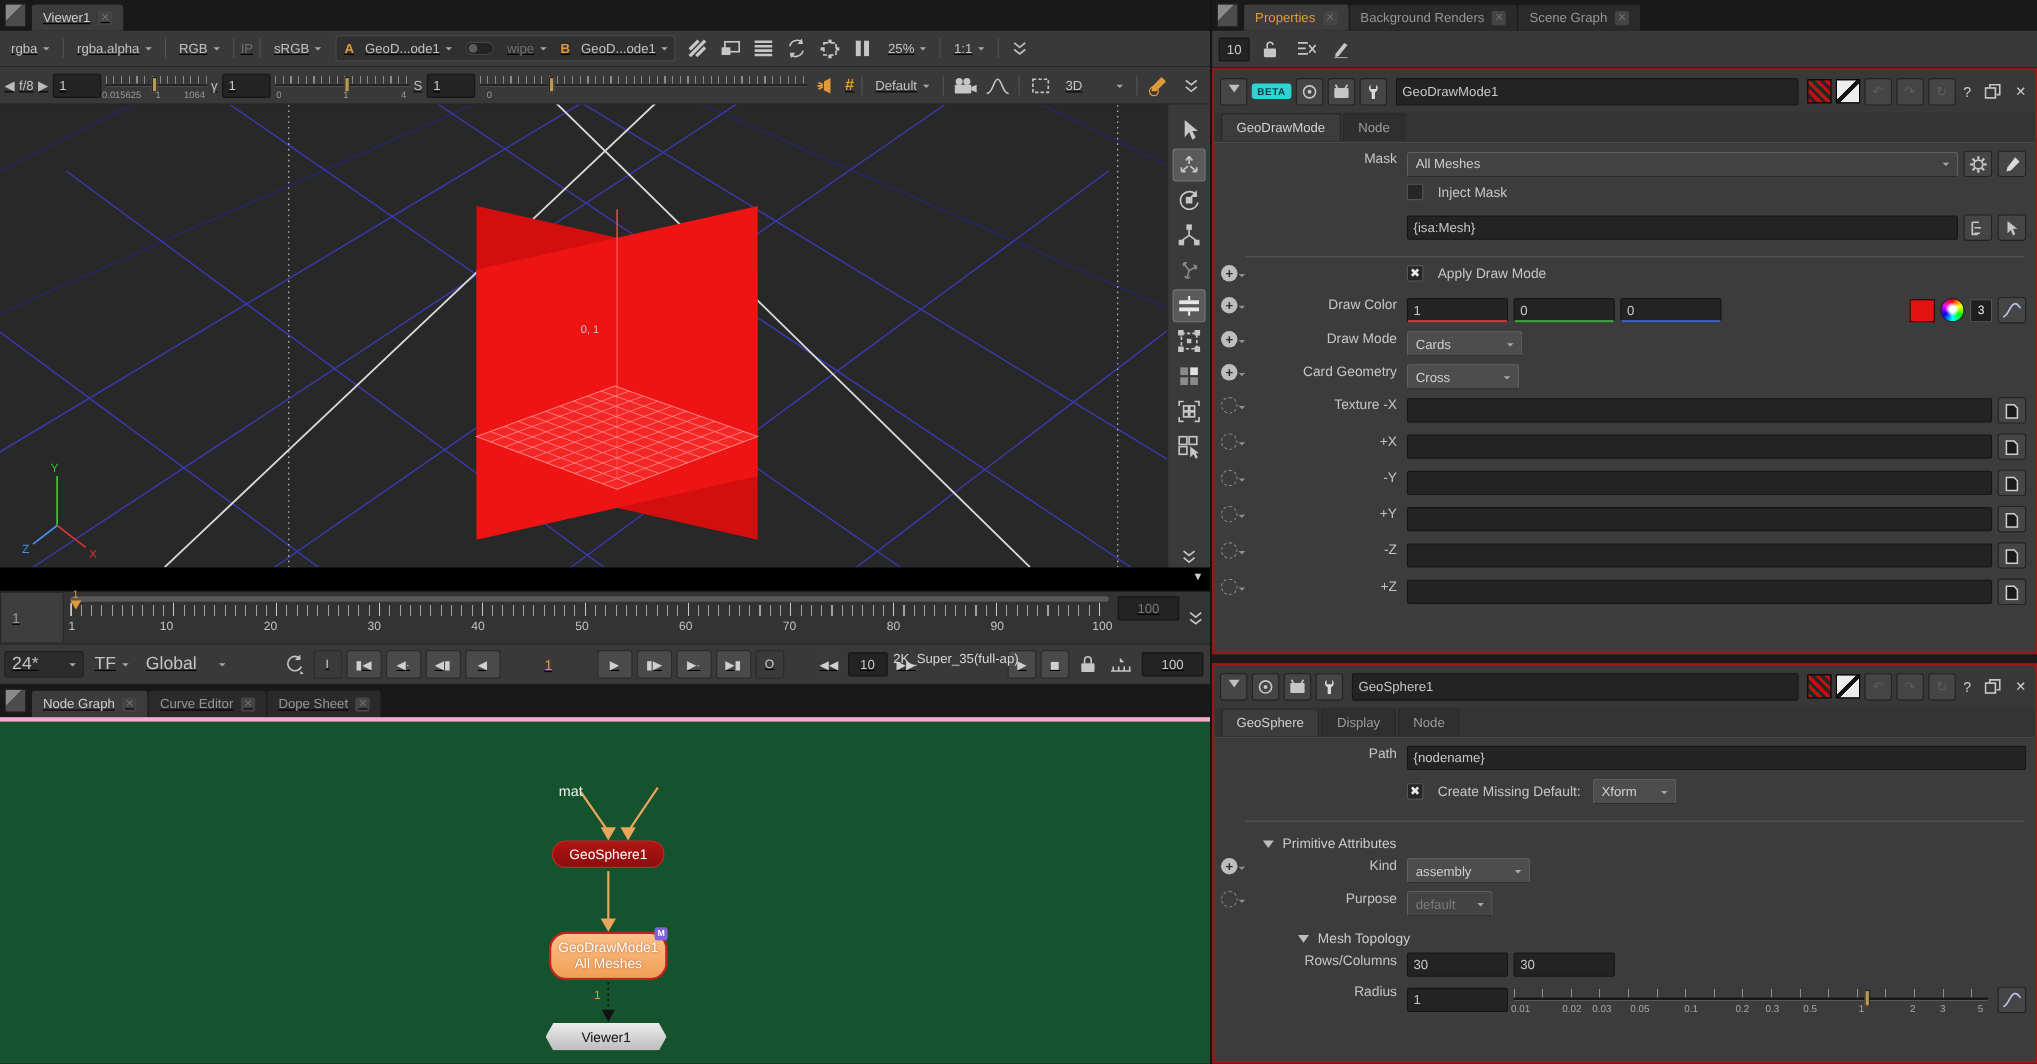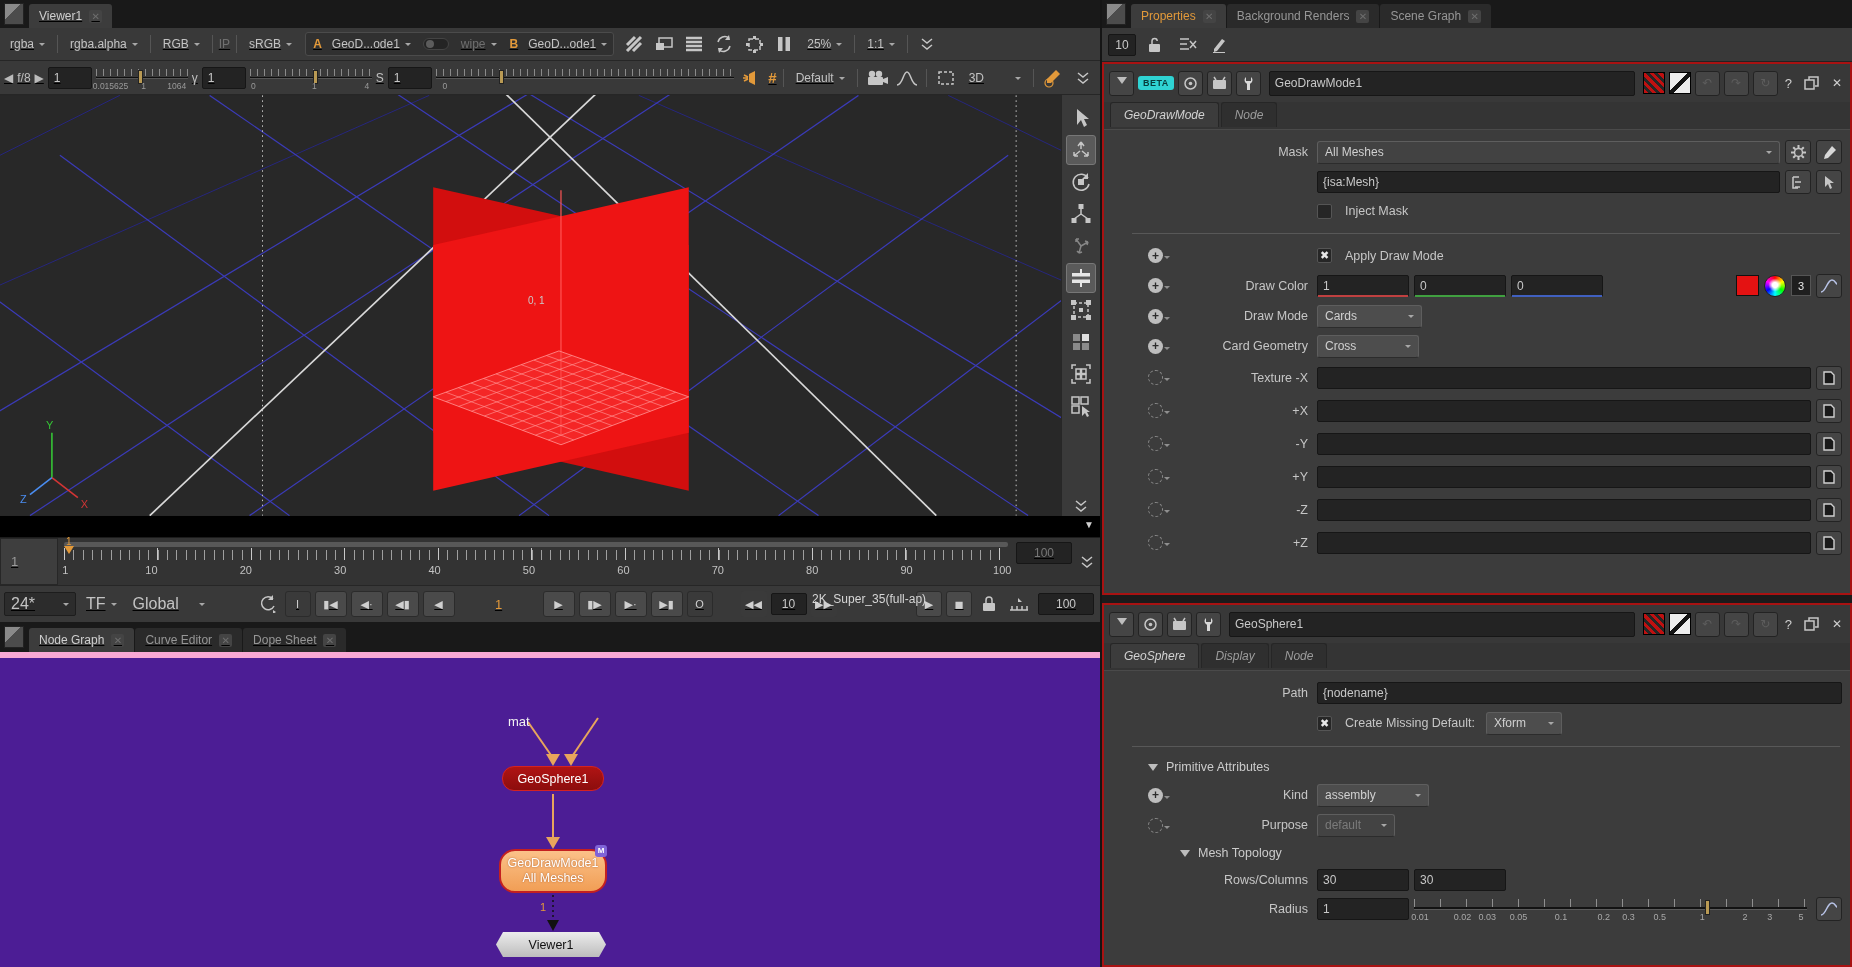--- a/index.html
+++ b/index.html
@@ -55,45 +55,45 @@
   .playhead{position:absolute;left:0;top:0;width:20px;}
   .playhead .pl{color:#e2993a;font-size:10px;position:absolute;top:-2px;left:2px;}
   .playhead .ptri{position:absolute;top:8px;left:0;width:0;height:0;border:5px solid transparent;border-top:8px solid #e2993a;}
   .endbox{width:56px;margin:4px 2px;flex:none;}
   .chev{color:#b5b5b5;width:26px;display:flex;align-items:center;justify-content:center;flex:none;font-size:13px;}
   .transport{height:37px;background:#393939;display:flex;align-items:center;gap:4px;padding:0 4px;flex:none;border-top:1px solid #262626;}
   .tbtn{min-width:32px;height:26px;background:#4a4a4a;border:1px solid #2b2b2b;border-radius:3px;color:#cfcfcf;font-size:11px;display:flex;align-items:center;justify-content:center;gap:1px;}
   .tbtn.sm{min-width:26px;}
   .framecur{width:80px;text-align:center;color:#e2993a;font-size:13px;}
   
-  .ngcanvas{flex:1;background:#4c1d95;position:relative;border-top:6px solid #f9a8d4;}
+  .ngcanvas{flex:1;background:#14532d;position:relative;border-top:4px solid #f9a8d4;}
   .node{position:absolute;display:flex;flex-direction:column;align-items:center;justify-content:center;font-size:12.5px;color:#fff;}
   .n-sphere{left:502px;top:108px;width:102px;height:25px;background:linear-gradient(#b01414,#8c0d0d);border:1.5px solid #d42222;border-radius:12px;}
   .n-gdm{left:499px;top:191px;width:108px;height:44px;background:linear-gradient(#fbc189,#f19e55);border:2px solid #c42020;border-radius:16px;line-height:1.2;text-shadow:0 0 2px rgba(120,40,0,.6);}
   .n-gdm .badge{position:absolute;top:-6px;right:-2px;width:12px;height:12px;background:#7f63d8;color:#fff;font-size:8px;font-weight:bold;border-radius:3px;display:flex;align-items:center;justify-content:center;text-shadow:none;}
   .n-viewer{left:496px;top:274px;width:110px;height:25px;background:linear-gradient(#ececec,#bdbdbd);color:#111;clip-path:polygon(7px 0,calc(100% - 7px) 0,100% 50%,calc(100% - 7px) 100%,7px 100%,0 50%);}
   .matlab{position:absolute;left:508px;top:56px;color:#f2f2f2;font-size:13px;}
   .edge1{position:absolute;left:540px;top:243px;color:#e2993a;font-size:11px;}
   
   .ptoolbar{height:34px;background:#393939;border-bottom:1px solid #222;display:flex;align-items:center;gap:6px;padding:0 6px;flex:none;}
   .panel{background:#3c3c3c;border:2px solid #a81212;display:flex;flex-direction:column;}
   .p-gdm{height:533px;flex:none;}
   .p-gap{height:8px;background:#1b1b1b;flex:none;}
   .p-gsp{flex:1;overflow:hidden;}
   .phead{height:38px;background:#383838;display:flex;align-items:center;gap:4px;padding:0 5px;flex:none;}
   .pbtn{width:25px;height:25px;background:#454545;border:1px solid #232323;border-radius:3px;display:flex;align-items:center;justify-content:center;color:#cfcfcf;font-size:12px;}
   .pbtn.dis{color:#5d5d5d;}
   .beta{background:#2fd3d3;color:#083c3c;font-size:9px;font-weight:bold;padding:2px 5px;border-radius:3px;letter-spacing:.5px;}
   .pname{flex:1;height:25px;margin:0 4px;}
   .swr{width:22px;height:22px;border:1px solid #000;background:repeating-linear-gradient(45deg,#c01010 0 3px,#262626 3px 6px);}
   .swbw{width:22px;height:22px;border:1px solid #000;background:linear-gradient(135deg,#ededed 0 44%,#141414 44% 58%,#ededed 58% 100%);}
-  .ptabs{height:28px;display:flex;align-items:flex-start;gap:2px;background:#343434;padding-left:6px;border-bottom:1px solid #4a4a4a;flex:none;font-style:italic;}
+  .ptabs{height:28px;display:flex;align-items:center;gap:2px;background:#343434;padding-left:6px;border-bottom:1px solid #4a4a4a;flex:none;}
   .ptab{height:25px;padding:0 13px;display:flex;align-items:center;font-size:12px;color:#9c9c9c;background:#2f2f2f;border:1px solid #262626;border-bottom:none;border-radius:3px 3px 0 0;}
   .ptab.active{background:#3c3c3c;color:#d2d2d2;}
-  .prow{display:flex;align-items:center;min-height:30px;padding-right:8px;margin-left:38px;}
+  .prow{display:flex;align-items:flex-start;min-height:30px;padding-right:8px;}
   .gut{width:34px;display:flex;justify-content:center;flex:none;}
   .plus{width:15px;height:15px;border-radius:50%;background:#bdbdbd;color:#2c2c2c;font-size:12px;font-weight:bold;display:flex;align-items:center;justify-content:center;line-height:0;}
   .plus.dashed{background:transparent;border:1.5px dashed #8a8a8a;color:transparent;}
   .pl-car{width:0;height:0;border:3px solid transparent;border-top-color:#8f8f8f;margin:8px 0 0 1px;}
   .plab{width:141px;text-align:right;color:#c6c6c6;font-size:12.5px;padding-right:9px;flex:none;}
   .pctrl{flex:1;display:flex;align-items:center;gap:5px;}
   .combo{background:#4d4d4d;border:1px solid #5e5e5e;border-bottom-color:#2c2c2c;border-radius:3px;height:23px;display:flex;align-items:center;justify-content:space-between;gap:8px;color:#d0d0d0;font-size:12px;padding:0 7px;}
   .combo.dis{color:#7b7b7b;background:#434343;}
   .check{width:15px;height:15px;background:#262626;border:1px solid #555;border-radius:2px;display:flex;align-items:center;justify-content:center;color:#e8e8e8;font-size:11px;font-weight:bold;}
   .chklab{color:#c6c6c6;font-size:12.5px;margin-left:8px;}
@@ -692,43 +692,43 @@
                 <path d="M8.5 1 v3 M8.5 13 v3 M1 8.5 h3 M13 8.5 h3 M3.2 3.2 l2.1 2.1 M11.7 11.7 l2.1 2.1 M13.8 3.2 l-2.1 2.1 M5.3 11.7 l-2.1 2.1" stroke="#c6c6c6" stroke-width="2"></path>
               </svg>
             </div>
         <div class="sqbtn">
               <svg width="15" height="15">
                 <path d="M10 1 l4 4 -8 8 -4 1 1 -4 z" fill="#d8d8d8"></path>
               </svg>
             </div>
       </div>
     </div>
+    <div class="prow" style="min-height:28px">
+      <div class="gut"></div>
+          <span class="plab"></span>
+      <div class="pctrl">
+        <span class="check"></span>
+        <span class="chklab">Inject Mask</span>
+      </div>
+    </div>
     <div class="prow">
       <div class="gut"></div>
           <span class="plab"></span>
       <div class="pctrl">
         <div class="inp" style="flex:1">{isa:Mesh}</div>
         <div class="sqbtn">
               <svg width="15" height="15">
                 <path d="M2 2 h6 M2 2 v11 h5 M4 7 h6 M4 12 h5" class="s"></path>
               </svg>
             </div>
         <div class="sqbtn">
               <svg width="15" height="15">
                 <polygon points="3,1 3,12 6,9 8,14 10,13 8,8 12,8" class="f"></polygon>
               </svg>
             </div>
-      </div>
-    </div>
-    <div class="prow" style="min-height:28px">
-      <div class="gut"></div>
-          <span class="plab"></span>
-      <div class="pctrl">
-        <span class="check"></span>
-        <span class="chklab">Inject Mask</span>
       </div>
     </div>
     <div class="divider"></div>
     <div class="prow" style="min-height:29px">
       <div class="gut">
             <span class="plus">+</span>
             <i class="pl-car"></i>
           </div>
       <span class="plab"></span>
       <div class="pctrl">

